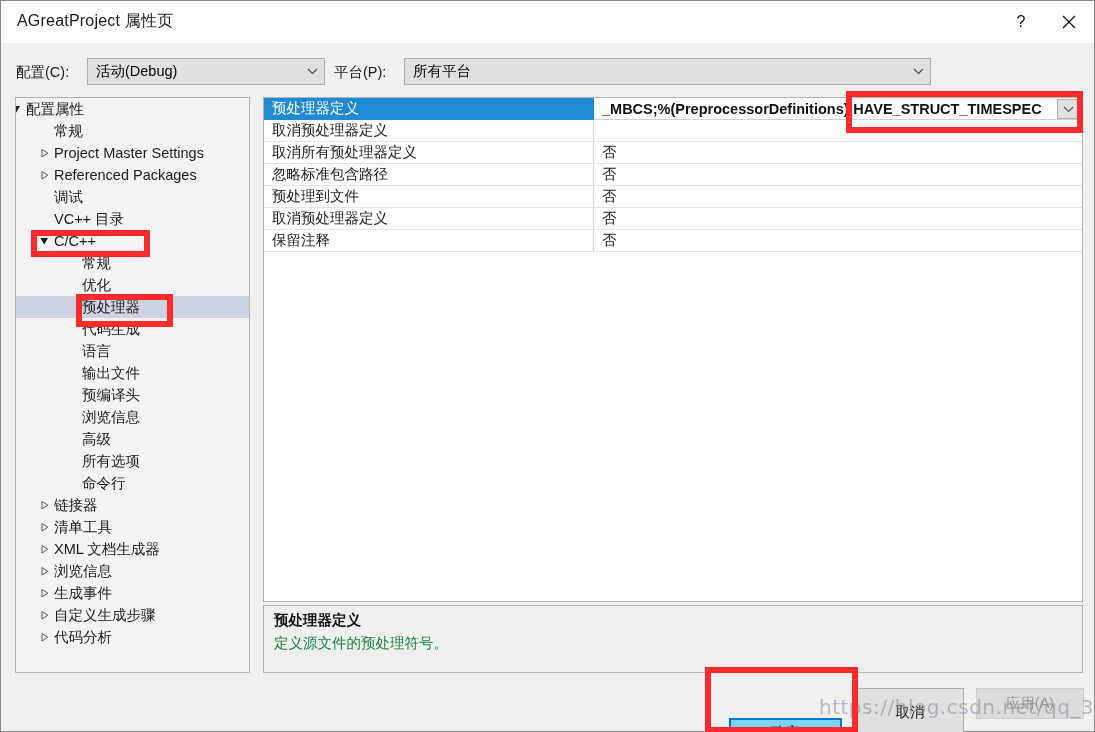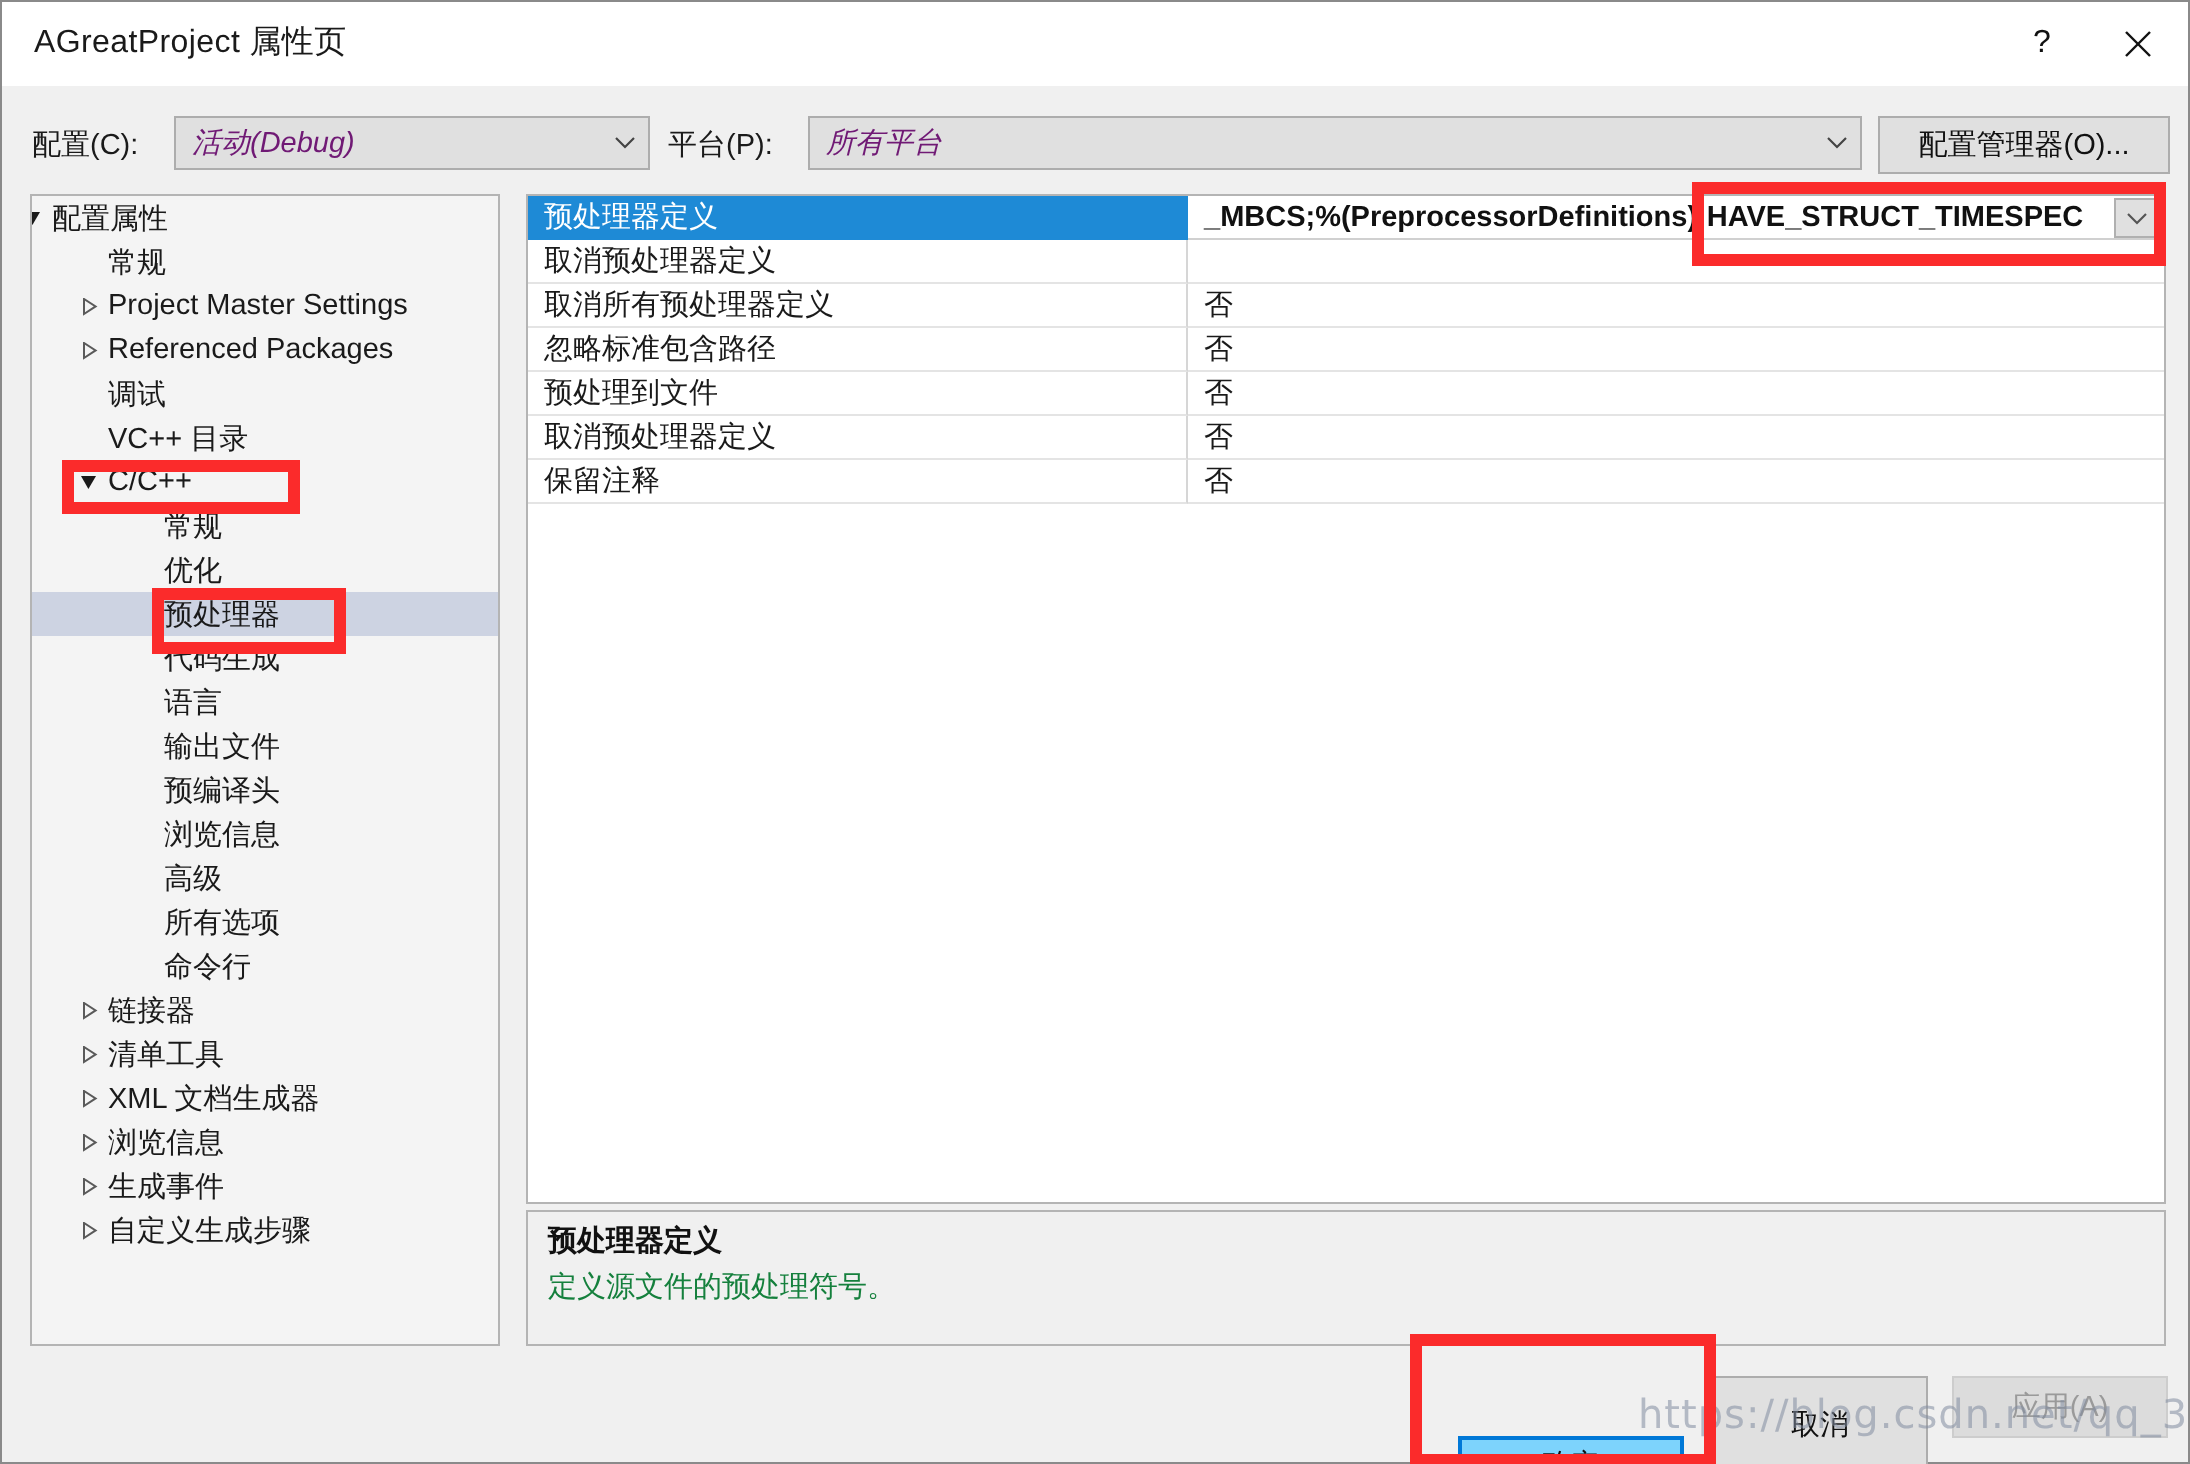--- a/index.html
+++ b/index.html
@@ -58,22 +58,22 @@
     background: #e0e0e0;
     border: 1px solid #adadad;
     box-sizing: border-box;
     height: 27px;
     display: flex; align-items: center;
     cursor: default;
   }
   .combo .combo-val {
     flex: 1 1 auto;
     padding-left: 8px;
-    font-size: 14.5px; color: #701a75;
-    white-space: nowrap; overflow: hidden; font-style: italic;
+    font-size: 14.5px; color: #000000;
+    white-space: nowrap; overflow: hidden;
   }
   .combo .chev {
     width: 24px; flex: 0 0 24px;
     display: flex; align-items: center; justify-content: center;
   }
   .combo-config { left: 86px; top: 57px; width: 238px; }
   .combo-platform { left: 403px; top: 57px; width: 527px; }
 
   .btn {
     position: absolute;
@@ -276,21 +276,20 @@
   <div class="lbl lbl-platform">平台(P):</div>
   <div class="combo combo-platform">
     <div class="combo-val">所有平台</div>
     <div class="chev">
       <svg width="11" height="7" viewBox="0 0 11 7">
           <polyline points="1,1 5.5,5.5 10,1" fill="none" stroke="#444" stroke-width="1.1"></polyline>
         </svg>
     </div>
   </div>
 
-  <div class="btn btn-cfgmgr">配置管理器(O)...</div>
 
   <div class="tree-panel">
     <div id="tree-host">
         <div class="tree-item">
           <span class="tw-arrow" style="left: -7px;">
             <svg width="9" height="9" viewBox="0 0 9 9">
               <polygon points="0.5,1 8,1 4.2,7.5" fill="#1a1a1a"></polygon>
             </svg>
           </span>
           <span class="tree-label" style="left: 10px;">配置属性</span>
@@ -401,20 +400,28 @@
           </span>
           <span class="tree-label" style="left: 38px;">生成事件</span>
         </div>
         <div class="tree-item">
           <span class="tw-arrow" style="left: 21px;">
             <svg width="9" height="9" viewBox="0 0 9 9">
               <polygon points="2,0.5 2,8 7.8,4.2" fill="none" stroke="#5a5a5a" stroke-width="1"></polygon>
             </svg>
           </span>
           <span class="tree-label" style="left: 38px;">自定义生成步骤</span>
+        </div>
+        <div class="tree-item">
+          <span class="tw-arrow" style="left: 21px;">
+            <svg width="9" height="9" viewBox="0 0 9 9">
+              <polygon points="2,0.5 2,8 7.8,4.2" fill="none" stroke="#5a5a5a" stroke-width="1"></polygon>
+            </svg>
+          </span>
+          <span class="tree-label" style="left: 38px;">代码分析</span>
         </div>
       </div>
   </div>
 
   <div class="grid-panel">
     <div class="grid-rows" id="grid-host">
         <div class="grid-row selected">
           <div class="cell-name">预处理器定义</div>
           <div class="cell-val">
             <span class="vtext">_MBCS;%(PreprocessorDefinitions);HAVE_STRUCT_TIMESPEC</span>

